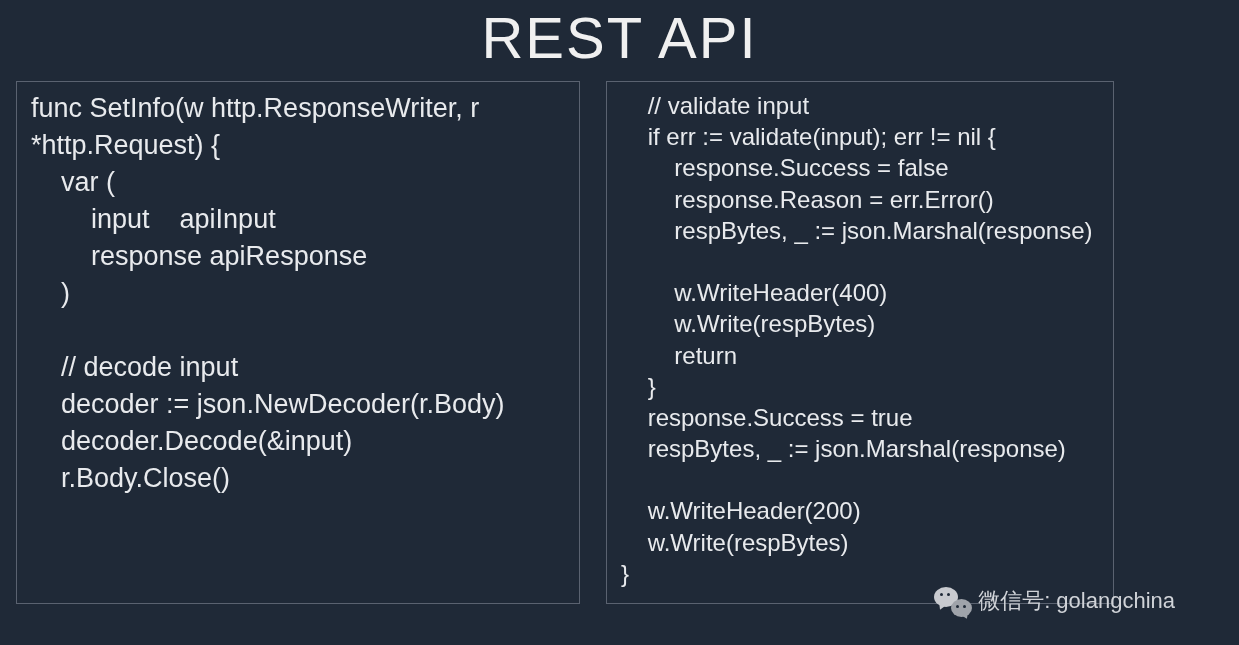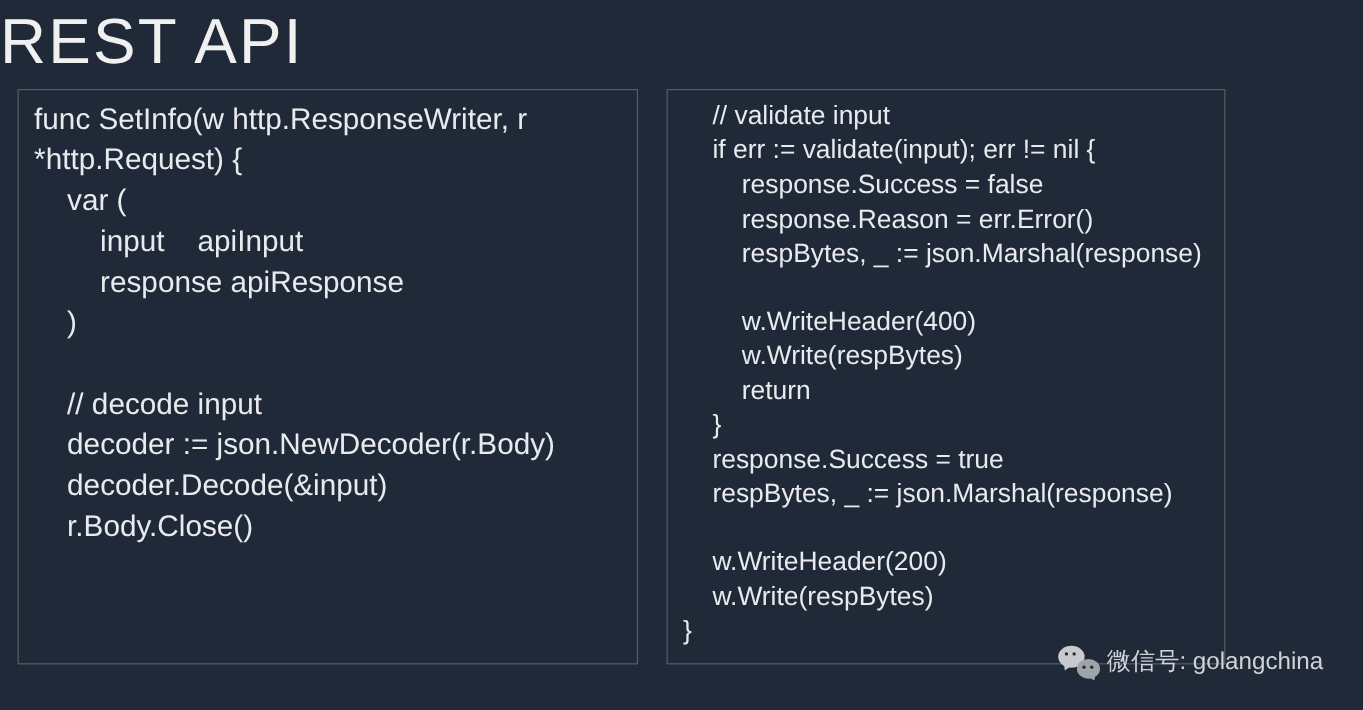--- a/index.html
+++ b/index.html
@@ -10,20 +10,21 @@
     body {
       width: 1239px;
       height: 645px;
       background-color: #1f2937;
       font-family: "Gill Sans", "Gill Sans MT", "Helvetica Neue", Helvetica, Arial, sans-serif;
       color: #e8eaed;
       overflow: hidden;
       position: relative;
     }
     .title {
+      text-align: center;
       font-size: 58px;
       font-weight: 300;
       letter-spacing: 2px;
       padding-top: 4px;
       padding-bottom: 10px;
       color: #f0f0f0;
     }
     .content {
       display: flex;
       justify-content: flex-start;
@@ -45,21 +46,21 @@
       line-height: 1.37;
     }
     .code-box.right {
       width: 508px;
       font-size: 24px;
       line-height: 1.3;
     }
     .watermark {
       position: absolute;
       bottom: 28px;
-      right: 36px;
+      right: 64px;
       display: flex;
       align-items: center;
       gap: 6px;
       color: #d0d3d8;
       font-size: 22px;
       font-weight: 400;
     }
     .wechat-icon {
       display: inline-flex;
       position: relative;

